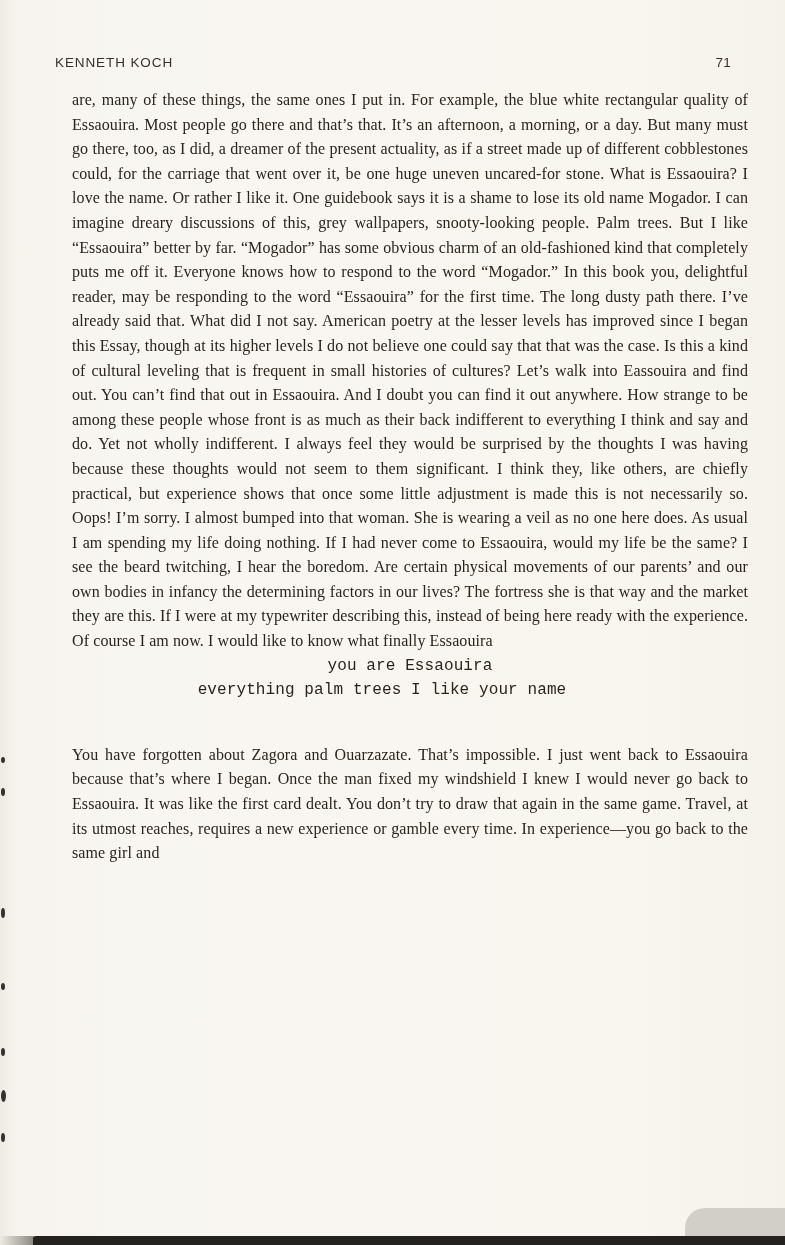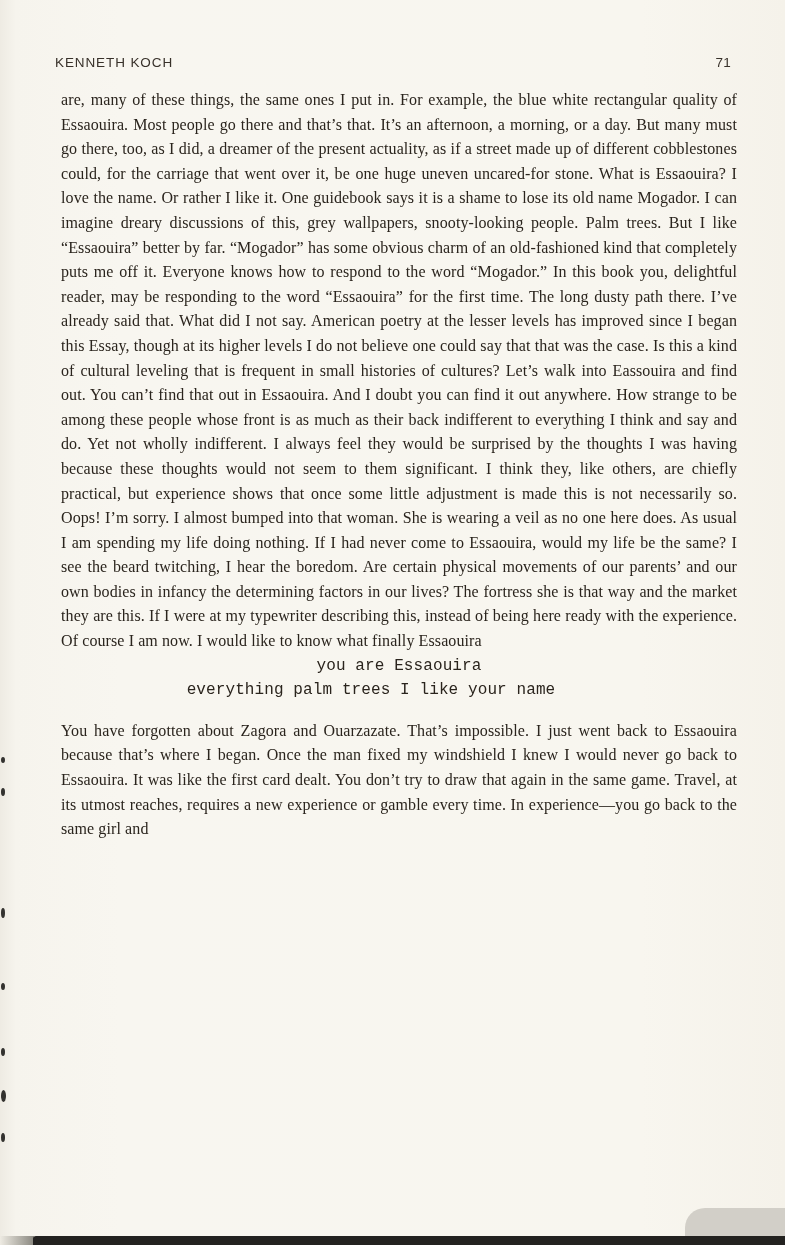--- a/index.html
+++ b/index.html
@@ -26,32 +26,32 @@
     align-items: baseline;
     font-family: "Liberation Sans", sans-serif;
     font-size: 13.5px;
     letter-spacing: 0.9px;
     color: #38312a;
   }
   .page-number { letter-spacing: 0.3px; }
   .page-body {
     position: absolute;
     top: 88px;
-    left: 61px;
+    left: 72px;
     width: 676px;
     font-size: 16px;
     line-height: 24.6px;
     color: #2a241d;
     text-align: justify;
     letter-spacing: 0.1px;
   }
   .para { margin: 0; }
   .verse-line { text-align: center; font-family: Liberation Mono, monospace; }
   .verse-line.l2 { transform: translateX(-28px); }
-  .para2 { margin-top: 16px; }
+  .para2 { margin-top: 40px; }
 
   
   .speck {
     position: absolute;
     background: #33322f;
     border-radius: 50%;
     width: 4px;
     height: 8px;
     left: 1px;
   }

